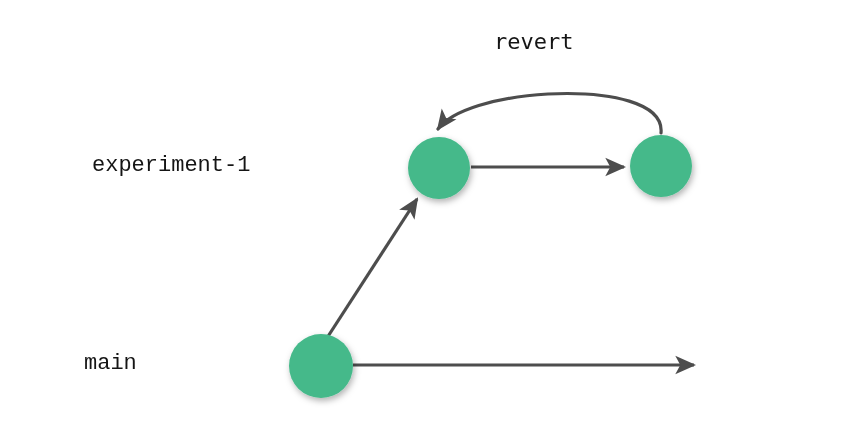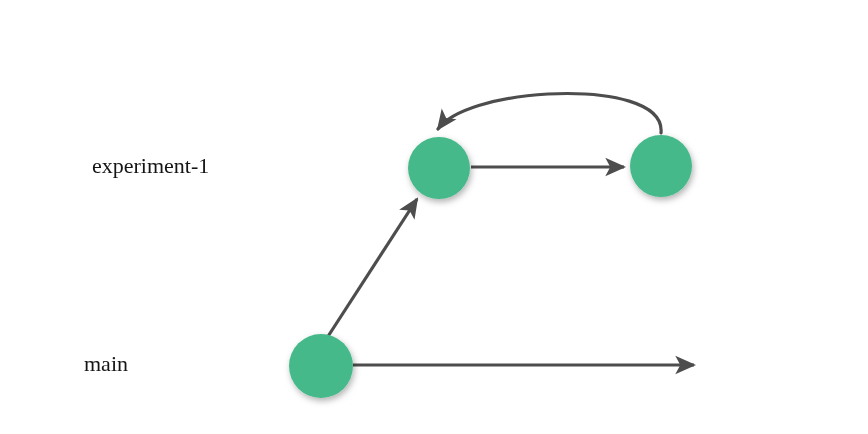--- a/index.html
+++ b/index.html
@@ -22,21 +22,21 @@
   }
   .graph-svg {
     position: absolute;
     left: 0;
     top: 0;
     width: 868px;
     height: 434px;
   }
   .branch-label {
     position: absolute;
-    font-family: Liberation Serif, serif;
+    font-family: Liberation Mono, monospace;
     font-size: 22px;
     letter-spacing: 0px;
     color: #151515;
     white-space: nowrap;
     line-height: 1;
   }
   .edge-label {
     position: absolute;
     font-family: "DejaVu Sans Mono", "Liberation Mono", monospace;
     font-size: 22px;
@@ -73,14 +73,15 @@
 
     <circle cx="439" cy="168" r="31" fill="#45b98a" filter="url(#node-shadow)"></circle>
     <circle cx="661" cy="166" r="31" fill="#45b98a" filter="url(#node-shadow)"></circle>
     <circle cx="321" cy="366" r="32" fill="#45b98a" filter="url(#node-shadow)"></circle>
   </svg>
 
   <div class="branch-label" id="label-experiment-1">experiment-1</div>
 
   <div class="branch-label" id="label-main">main</div>
 
+  <div class="edge-label" id="label-revert">revert</div>
 
 </div>
 
 </body></html>

